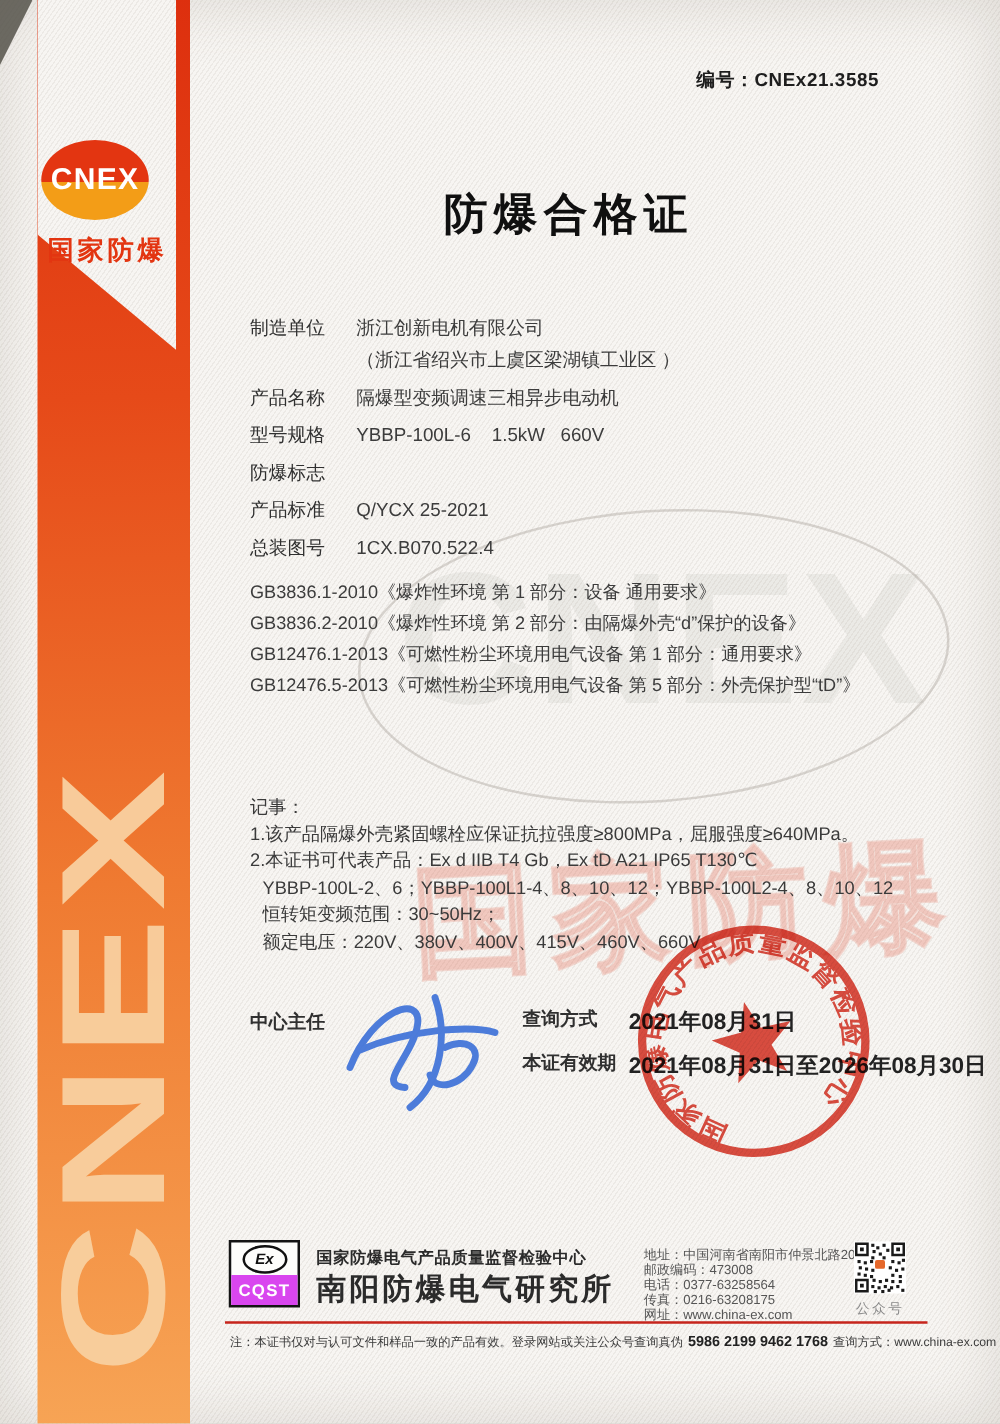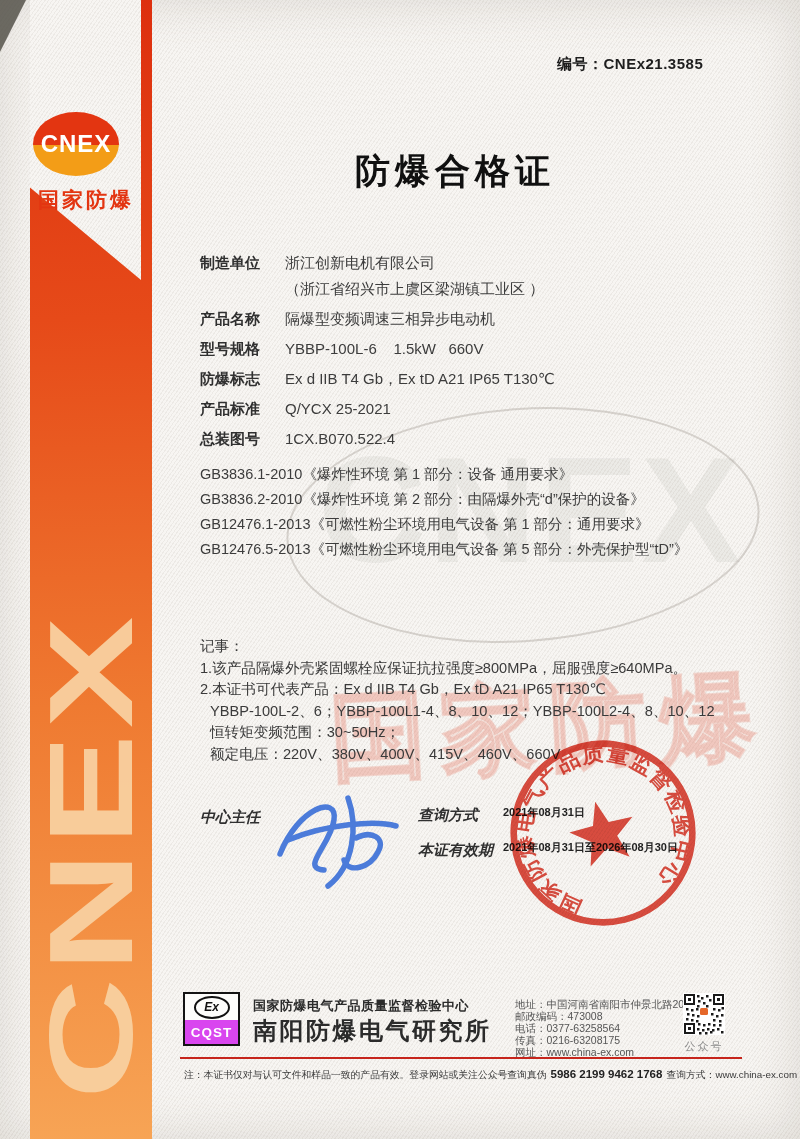--- a/index.html
+++ b/index.html
@@ -36,29 +36,29 @@
     color:#101010;letter-spacing:5px;}
   
   .wm-ellipse{left:286px;top:408px;width:470px;height:230px;border:2px solid rgba(170,163,156,.42);
     border-radius:50%;transform:rotate(-4deg);}
   .wm-cnex{left:318px;top:424px;font-size:150px;font-weight:800;color:rgba(140,134,128,.10);letter-spacing:2px;}
   .wm-guojia{left:330px;top:664px;font-size:96px;font-weight:800;letter-spacing:14px;
     color:rgba(228,108,86,.14);-webkit-text-stroke:2px rgba(228,108,86,.22);transform:rotate(-3deg);}
   
   .fields{left:200px;top:250px;width:565px;font-size:15px;z-index:4;}
   .frow{display:flex;margin-bottom:4px;}
-  .flabel{width:85px;flex:none;font-weight:700;color:#303030;line-height:26px;}
+  .flabel{width:85px;flex:none;font-weight:400;color:#303030;line-height:26px;}
   .fvalue{white-space:pre-wrap;font-weight:500;color:#3c3c3c;line-height:26px;}
   .standards{left:200px;top:462px;width:565px;font-size:14.5px;line-height:25px;color:#3c3c3c;z-index:4;}
   .notes{left:200px;top:636px;width:578px;font-size:14.6px;line-height:21.5px;color:#3a3a3a;z-index:4;}
   .notes .indent{padding-left:10px;}
   .notes .heading{font-weight:400;}
   
-  .label-b{font-size:15px;font-weight:700;color:#303030;z-index:4;font-style:italic;}
-  .date-v{font-size:11px;font-weight:600;color:#222;z-index:4;}
+  .label-b{font-size:15px;font-weight:700;color:#303030;z-index:4;}
+  .date-v{font-size:18px;font-weight:600;color:#222;z-index:4;}
   .sig{left:258px;top:780px;width:155px;height:112px;z-index:6;}
   
   .stamp{left:508px;top:738px;width:190px;height:190px;transform:rotate(-14deg);
     opacity:.87;mix-blend-mode:multiply;z-index:5;}
   
   .exmark{left:183px;top:992px;width:57px;height:54px;border:2px solid #141414;background:#fdfdfb;
     box-sizing:border-box;display:flex;flex-direction:column;z-index:4;}
   .exmark-top{height:26px;display:flex;align-items:center;justify-content:center;border-radius:13px;}
   .exmark-oval{width:36px;height:23px;border:2px solid #111;border-radius:50%;box-sizing:border-box;
     display:flex;align-items:center;justify-content:center;font-size:12px;font-weight:700;font-style:italic;color:#111;}
@@ -107,21 +107,20 @@
     <div class="frow">
       <span class="flabel">产品名称</span>
       <span class="fvalue">隔爆型变频调速三相异步电动机</span>
     </div>
     <div class="frow">
       <span class="flabel">型号规格</span>
       <span class="fvalue">YBBP-100L-6    1.5kW   660V</span>
     </div>
     <div class="frow">
       <span class="flabel">防爆标志</span>
-      <span class="fvalue">Ex d IIB T4 Gb，Ex tD A21 IP65 T130℃</span>
     </div>
     <div class="frow">
       <span class="flabel">产品标准</span>
       <span class="fvalue">Q/YCX 25-2021</span>
     </div>
     <div class="frow">
       <span class="flabel">总装图号</span>
       <span class="fvalue">1CX.B070.522.4</span>
     </div>
   </div>

